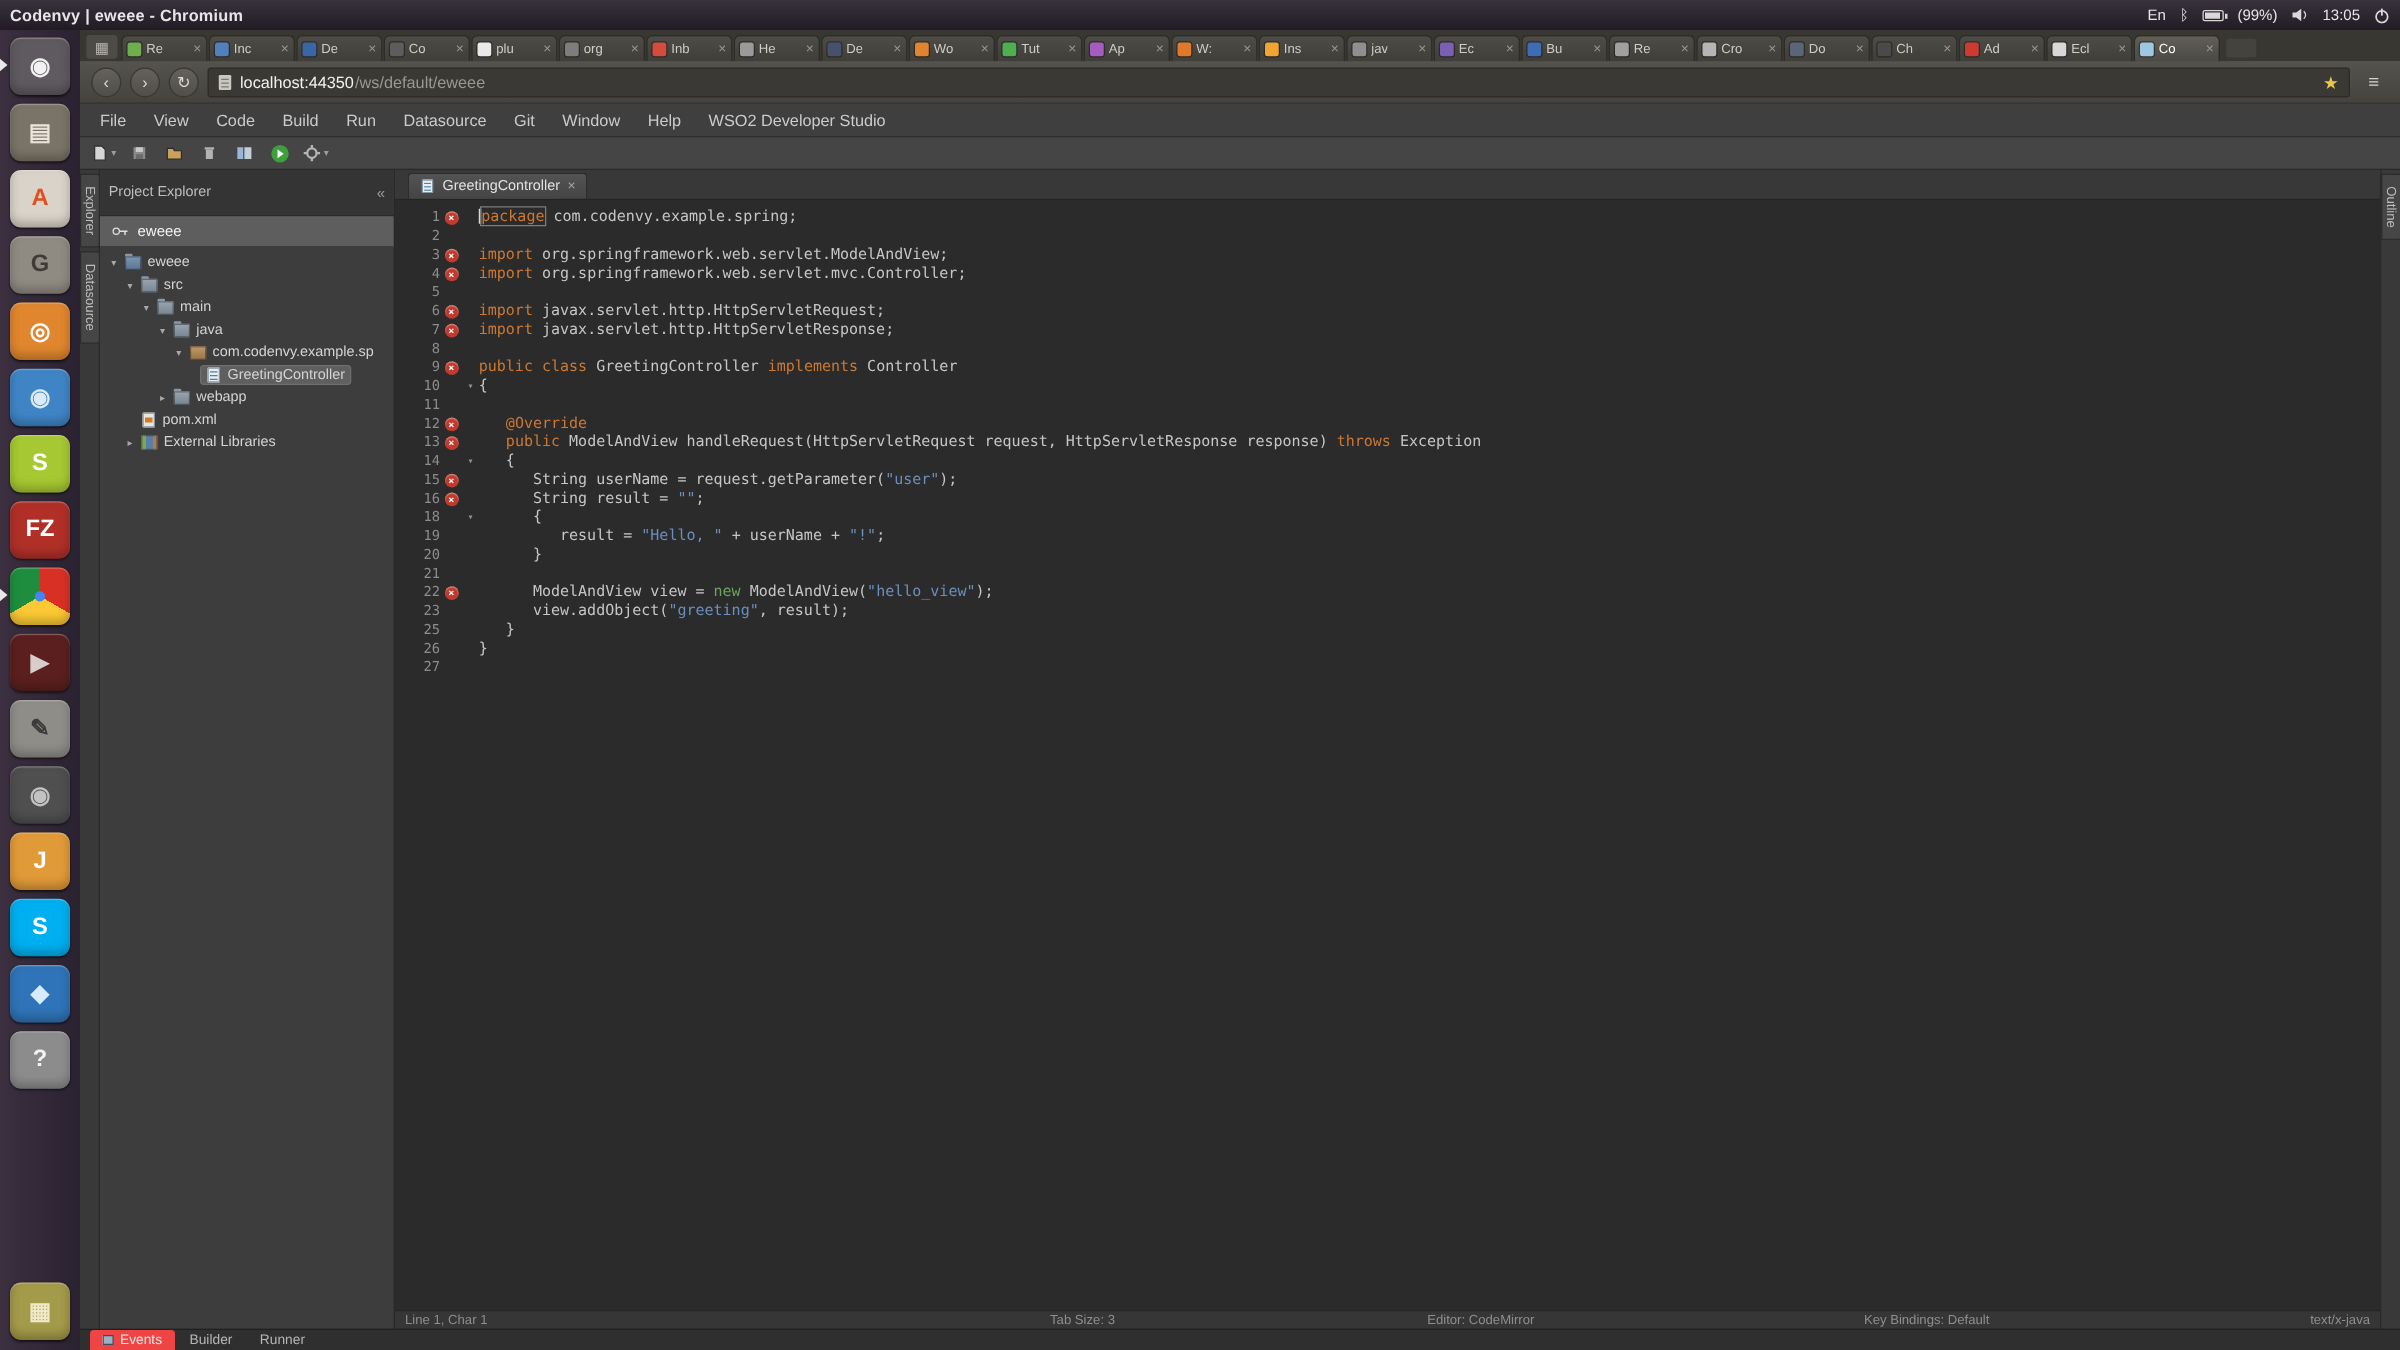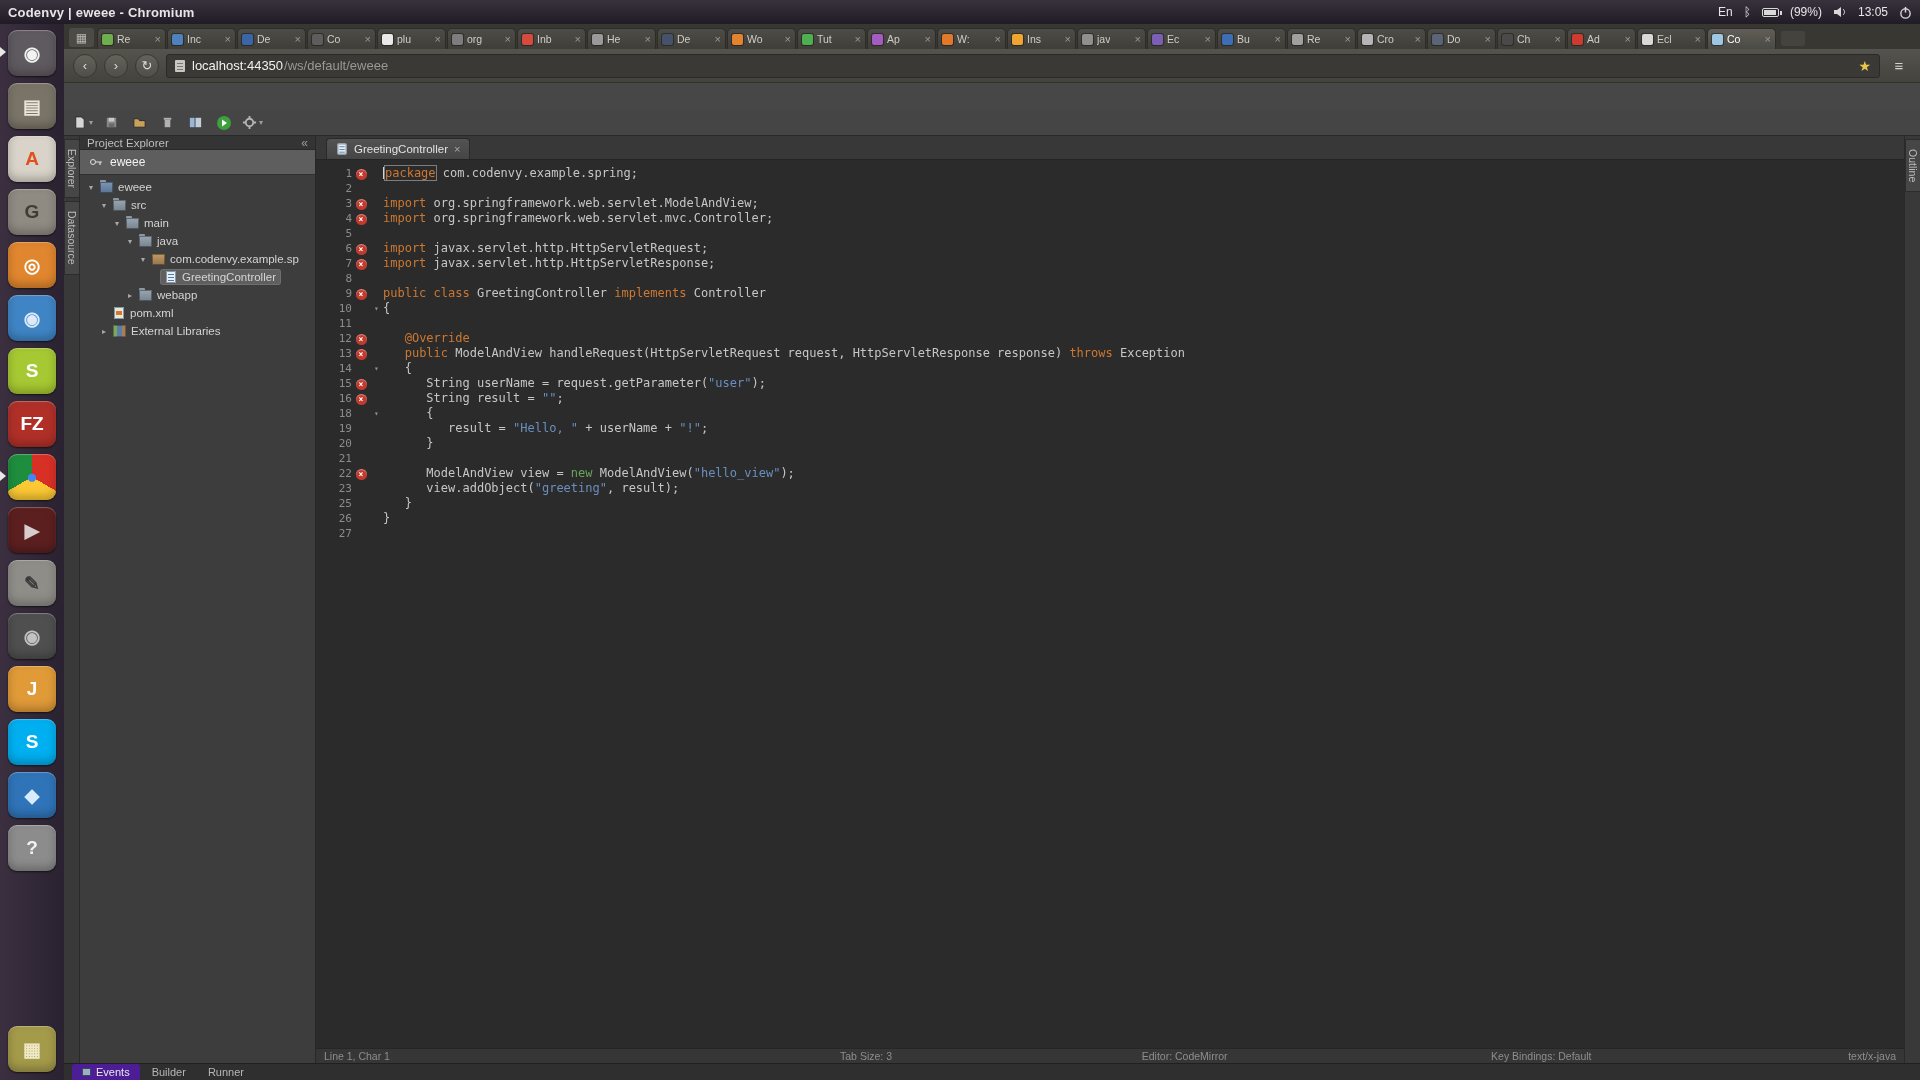--- a/index.html
+++ b/index.html
@@ -78,21 +78,21 @@
 
   .side-strip { position:absolute; left:0; top:0; bottom:0; width:16px; background:#393939;
                 border-right:1px solid #2a2a2a; display:flex; flex-direction:column; align-items:center; }
   .vtab { writing-mode:vertical-rl; font-size:10.5px; color:#bcbcbc; background:#464646;
           padding:9px 1px; margin-top:3px; border:1px solid #2c2c2c; border-radius:0 2px 2px 0; }
   .right-strip { position:absolute; right:0; top:0; bottom:0; width:16px; background:#393939;
                  border-left:1px solid #2a2a2a; display:flex; flex-direction:column; align-items:center; }
 
   .explorer { position:absolute; left:16px; width:236px; top:0; bottom:0; background:#3d3d3d;
               border-right:1px solid #282828; overflow:hidden; }
-  .exp-header { height:14px; background:#343434; border-bottom:1px solid #292929; color:#bdbdbd;
+  .exp-header { height:37px; background:#343434; border-bottom:1px solid #292929; color:#bdbdbd;
                 font-size:11.5px; display:flex; align-items:center; padding:0 7px; }
   .exp-collapse { margin-left:auto; color:#9a9a9a; font-size:12px; }
   .ws-row { height:25px; background:#5e5e5e; border-bottom:1px solid #303030; color:#f2f2f2;
             font-size:12px; display:flex; align-items:center; gap:7px; padding:0 9px; }
   .tree { padding-top:3px; font-size:11.5px; color:#d4d4d4; }
   .trow { height:18px; display:flex; align-items:center; white-space:nowrap; }
   .trow .arr { width:10px; flex:none; color:#a8a8a8; font-size:8px; text-align:center; }
   .sel-wrap { display:flex; align-items:center; gap:5px; padding:1px 4px; border-radius:2px; }
   .trow.selected .sel-wrap { background:#5f5f5f; box-shadow:0 0 0 1px #6f6f6f; }
   .ic { width:13px; height:11px; flex:none; position:relative; border-radius:1px; }
@@ -138,21 +138,21 @@
   .statusbar { height:15px; flex:none; background:#363636; border-top:1px solid #262626;
                position:relative; color:#8e8e8e; font-size:10.5px; }
   .sb { position:absolute; top:1px; }
   .sb-pos { left:8px; } .sb-tab { left:33%; } .sb-ed { left:52%; } .sb-kb { left:74%; }
   .sb-mime { right:8px;margin-left:25px; }
 
   .bottom-panel { position:absolute; left:0; right:0; bottom:0; height:17px; background:#2f2f2f;
                   border-top:1px solid #202020; display:flex; align-items:center; padding-left:8px;
                   gap:2px; font-size:11px; color:#b6b6b6; }
   .bp-tab { padding:0 10px; height:16px; display:flex; align-items:center; gap:5px; }
-  .bp-tab.active { background:#4c1d95; border-radius:3px 3px 0 0; color:#e8e8e8; }
+  .bp-tab.active { background:#ef4444; border-radius:3px 3px 0 0; color:#e8e8e8; }
   .bp-ic { width:9px; height:8px; background:#9ab0c4; box-shadow:inset 0 0 0 1px #3a4a58; }
 </style>
 </head>
 <body>
 
 <div id="stage">
 
   <div class="sysbar">
     <span class="sys-title">Codenvy | eweee - Chromium</span>
     <div class="sys-right">
@@ -325,20 +325,32 @@
       <div class="navbtn">↻</div>
       <div class="omnibox">
         <span class="doc-ic"></span>
         <span class="omni-host">localhost:44350</span>
         <span class="omni-path" style="margin-left:-6px;">/ws/default/eweee</span>
         <span class="star">★</span>
       </div>
       <div class="navmenu">≡</div>
     </div>
 
+    <div class="menubar" id="menubar">
+        <div class="menu-item">File</div>
+        <div class="menu-item">View</div>
+        <div class="menu-item">Code</div>
+        <div class="menu-item">Build</div>
+        <div class="menu-item">Run</div>
+        <div class="menu-item">Datasource</div>
+        <div class="menu-item">Git</div>
+        <div class="menu-item">Window</div>
+        <div class="menu-item">Help</div>
+        <div class="menu-item">WSO2 Developer Studio</div>
+      </div>
     <div class="toolbar" id="toolbar">
         <div class="tbtn">
           <svg width="15" height="15" viewBox="0 0 16 16">
             <path d="M4 2h6l3 3v9H4z" fill="#d5d5d5" stroke="#2c2c2c"></path>
           </svg>
           <span class="caret">▾</span>
         </div>
         <div class="tbtn">
           <svg width="15" height="15" viewBox="0 0 16 16">
             <rect x="3" y="3" width="10" height="10" fill="#8a8a8a"></rect>

